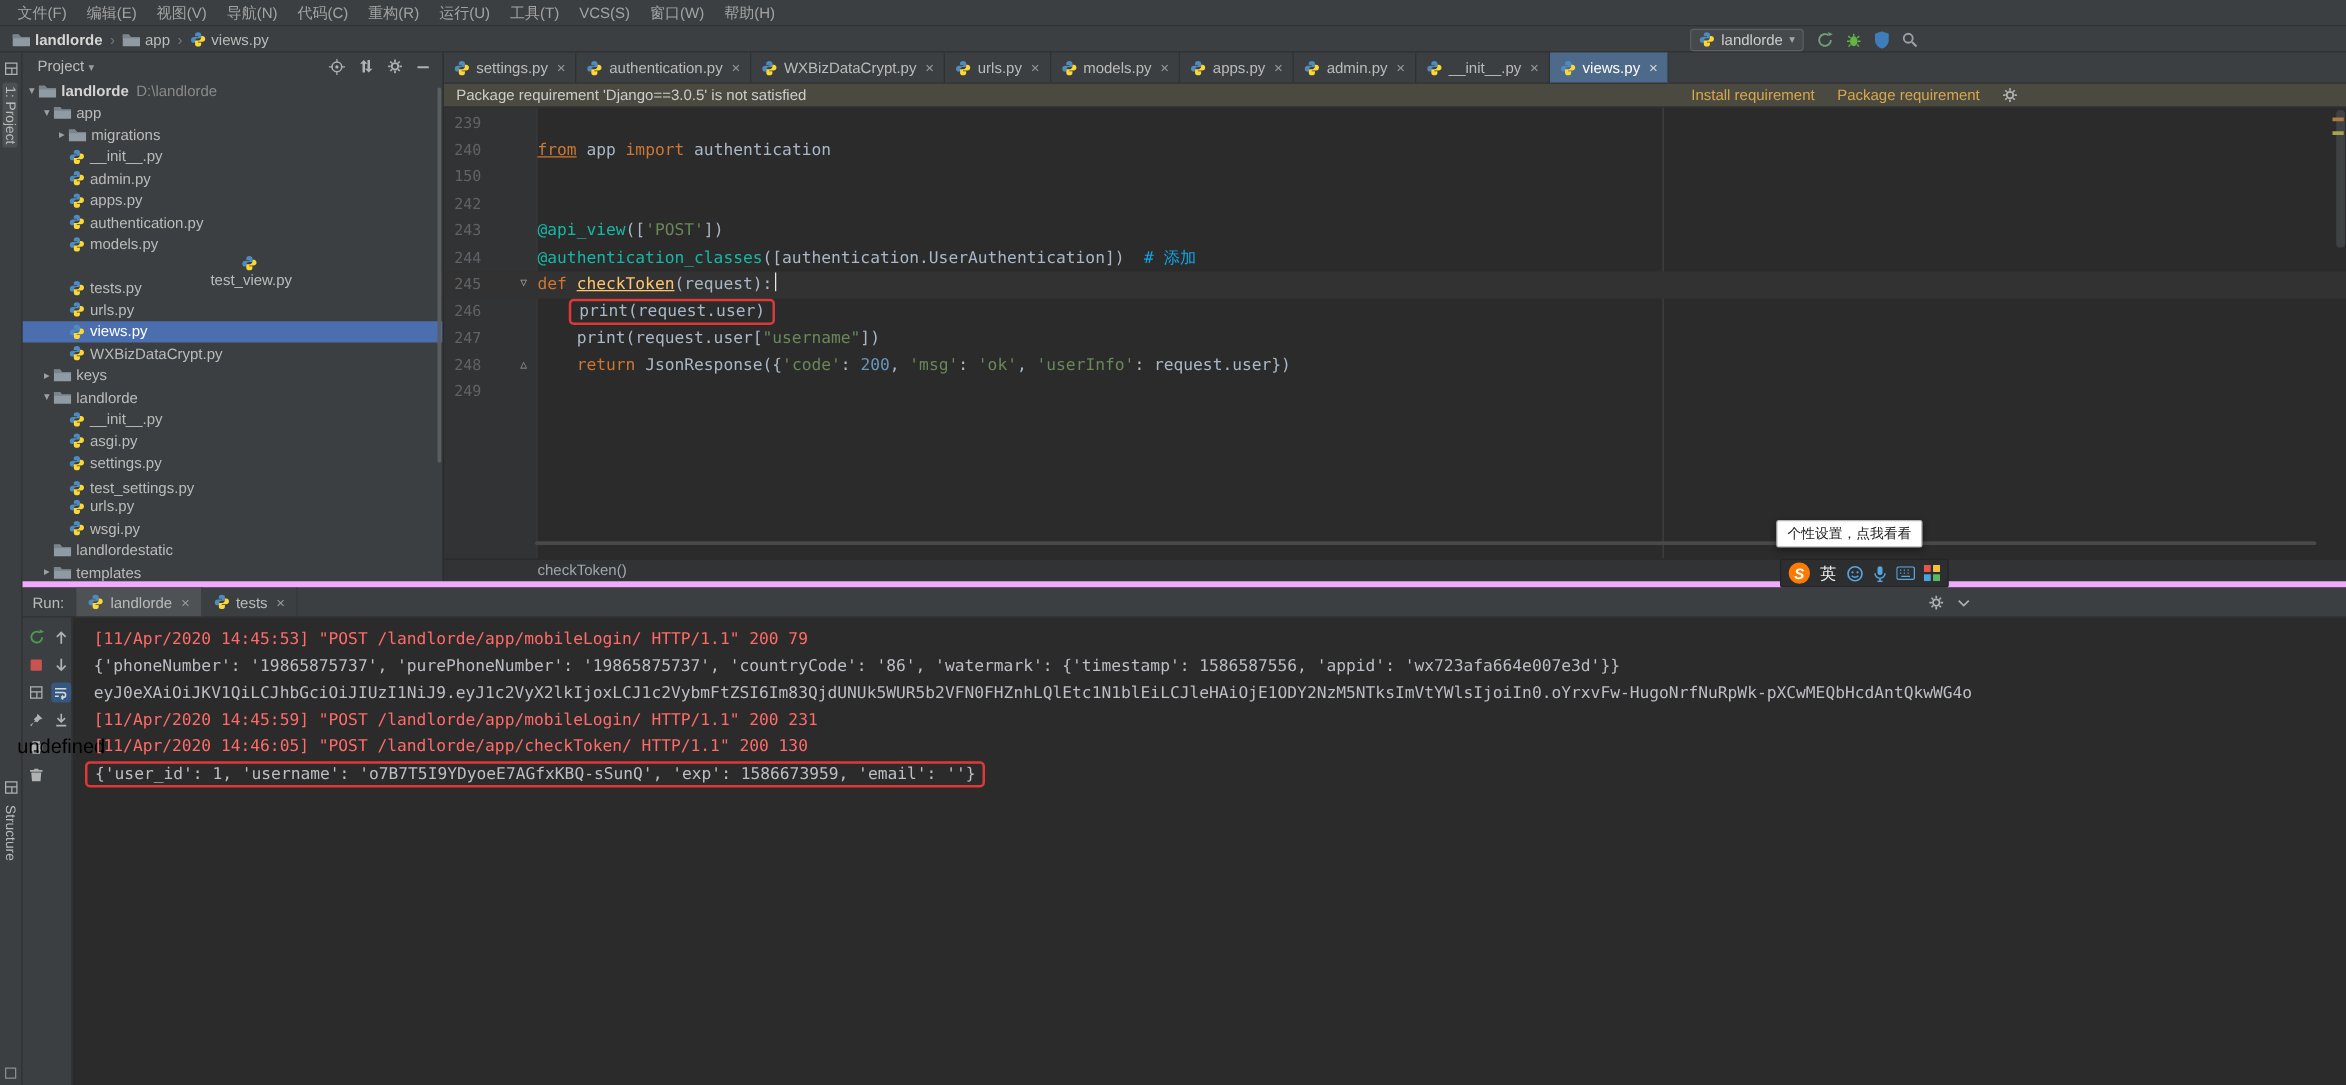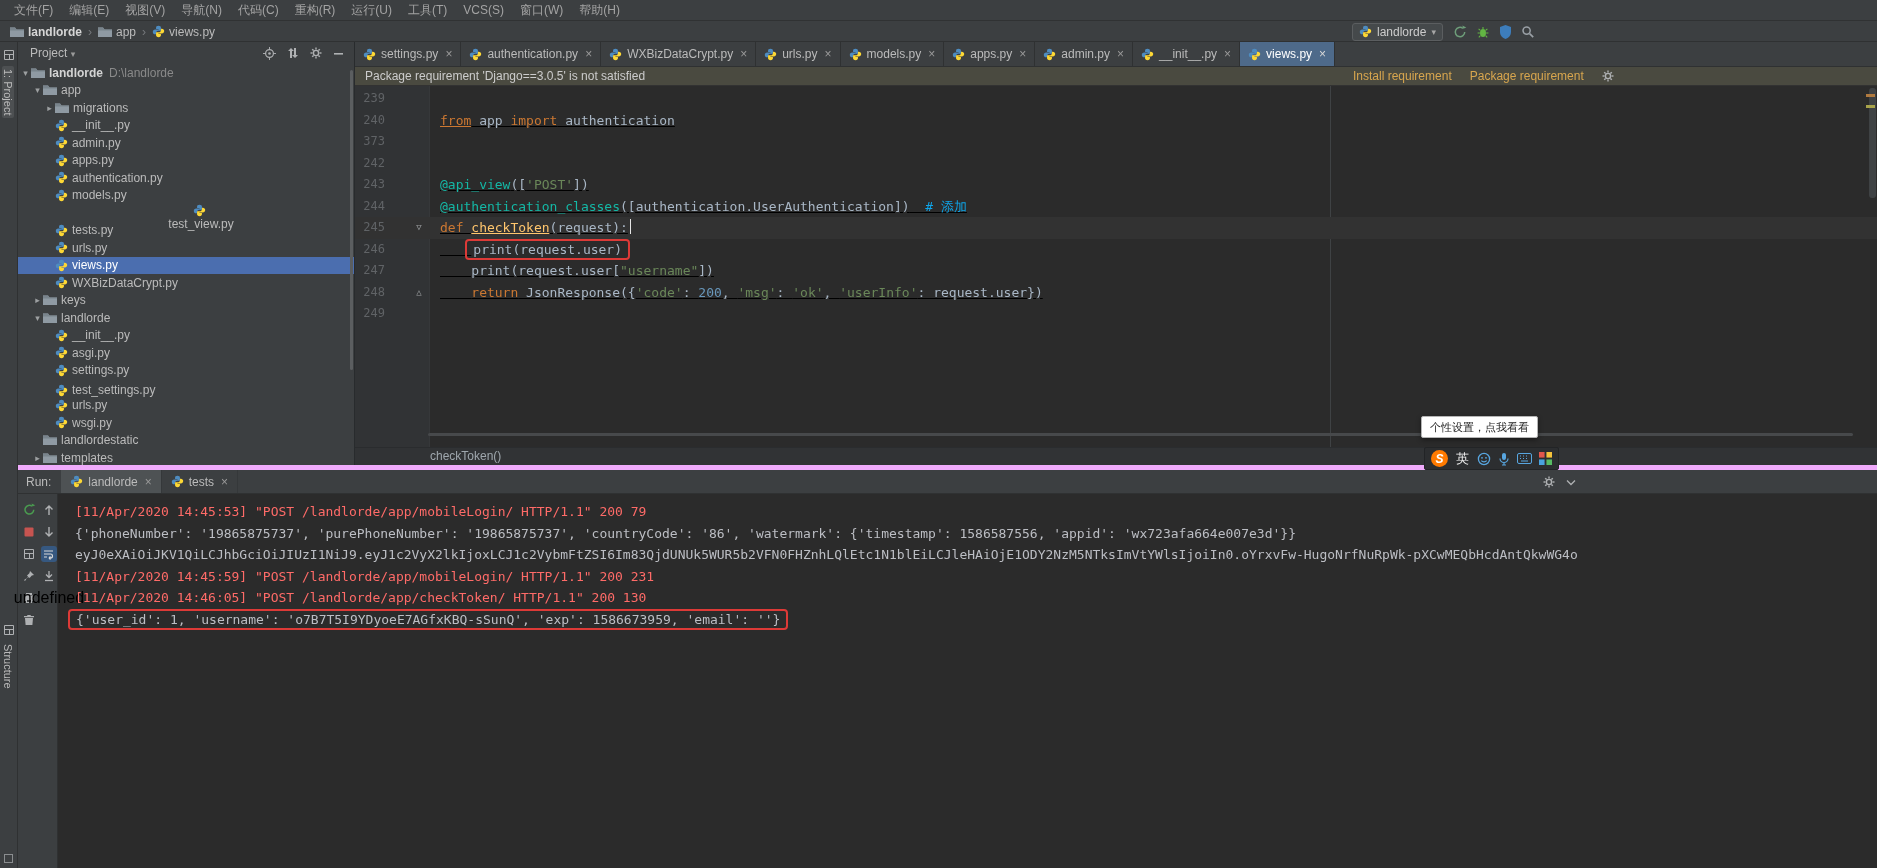--- a/index.html
+++ b/index.html
@@ -74,21 +74,21 @@
 
   #code-wrap{position:absolute;top:44px;left:0;right:0;bottom:18px;overflow:hidden;background:#2b2b2b;}
   #gutter-bg{position:absolute;left:0;top:0;bottom:0;width:75px;background:#313335;border-right:1px solid #36383a;}
   #margin-line{position:absolute;left:975px;top:0;bottom:0;width:1px;background:#3f4244;}
   #code-lines{position:absolute;top:2px;left:0;right:0;}
   .code-row{position:relative;height:21.5px;line-height:21.5px;
     font-family:"DejaVu Sans Mono","Liberation Mono",monospace;font-size:13px;white-space:pre;}
   .code-row.current{background:#323232;}
   .ln{position:absolute;left:0;width:30px;text-align:right;color:#606366;font-size:12px;}
   .fold{position:absolute;left:56px;width:16px;text-align:center;color:#9da0a2;font-size:9px;}
-  .code{position:absolute;left:85px;top:0;height:100%;text-decoration:underline;}
+  .code{position:absolute;left:75px;top:0;height:100%;}
   .tok-d{color:#a9b7c6;} .tok-kw{color:#cc7832;} .tok-dec{color:#14b8a6;}
   .tok-str{color:#6a8759;} .tok-num{color:#6897bb;} .tok-com{color:#0ea5e9;}
   .tok-fn{color:#ffc66d;} .tok-u{text-decoration:underline;}
   .red-box{display:inline-block;border:2px solid #dd3a37;border-radius:4px;padding:0 6px;
     margin-left:-6px;line-height:17px;}
   .caret{display:inline-block;width:1.5px;height:15px;background:#e6e6e6;vertical-align:-2px;margin-left:2px;}
   #hscroll{position:absolute;left:73px;right:24px;bottom:11px;height:3px;background:#47494b;border-radius:2px;cursor:pointer;}
   #vscroll{position:absolute;right:1px;top:2px;width:7px;height:110px;background:#3f4244;border-radius:3px;cursor:pointer;}
   .stripe-mark{position:absolute;right:2px;width:9px;height:3px;}
   .m1{top:8px;background:#b07a3f;}
@@ -623,21 +623,21 @@
             </svg>
           </span>
       </span>
     </div>
     <div id="code-wrap">
       <div id="gutter-bg"></div>
       <div id="margin-line"></div>
       <div id="code-lines">
           <div class="code-row"><span class="ln">239</span><span class="fold"></span><span class="code"></span></div>
           <div class="code-row"><span class="ln">240</span><span class="fold"></span><span class="code"><span class="tok-kw tok-u">from</span><span class="tok-d"> app </span><span class="tok-kw">import</span><span class="tok-d"> authentication</span></span></div>
-          <div class="code-row"><span class="ln">373</span><span class="fold"></span><span class="code"></span></div>
+          <div class="code-row"><span class="ln">150</span><span class="fold"></span><span class="code"></span></div>
           <div class="code-row"><span class="ln">242</span><span class="fold"></span><span class="code"></span></div>
           <div class="code-row"><span class="ln">243</span><span class="fold"></span><span class="code"><span class="tok-dec">@api_view</span><span class="tok-d">([</span><span class="tok-str">'POST'</span><span class="tok-d">])</span></span></div>
           <div class="code-row"><span class="ln">244</span><span class="fold"></span><span class="code"><span class="tok-dec">@authentication_classes</span><span class="tok-d">([authentication.UserAuthentication])</span><span class="tok-com">  # 添加</span></span></div>
           <div class="code-row current"><span class="ln">245</span><span class="fold">▽</span><span class="code"><span class="tok-kw">def </span><span class="tok-fn tok-u">checkToken</span><span class="tok-d">(request):</span><span class="caret"></span></span></div>
           <div class="code-row"><span class="ln">246</span><span class="fold"></span><span class="code"><span class="tok-d">    </span><span class="red-box"><span class="tok-d">print(request.user)</span></span></span></div>
           <div class="code-row"><span class="ln">247</span><span class="fold"></span><span class="code"><span class="tok-d">    print(request.user[</span><span class="tok-str">"username"</span><span class="tok-d">])</span></span></div>
           <div class="code-row"><span class="ln">248</span><span class="fold">△</span><span class="code"><span class="tok-d">    </span><span class="tok-kw">return</span><span class="tok-d"> JsonResponse({</span><span class="tok-str">'code'</span><span class="tok-d">: </span><span class="tok-num">200</span><span class="tok-d">, </span><span class="tok-str">'msg'</span><span class="tok-d">: </span><span class="tok-str">'ok'</span><span class="tok-d">, </span><span class="tok-str">'userInfo'</span><span class="tok-d">: request.user})</span></span></div>
           <div class="code-row"><span class="ln">249</span><span class="fold"></span><span class="code"></span></div>
         </div>
       <div id="hscroll"></div>

